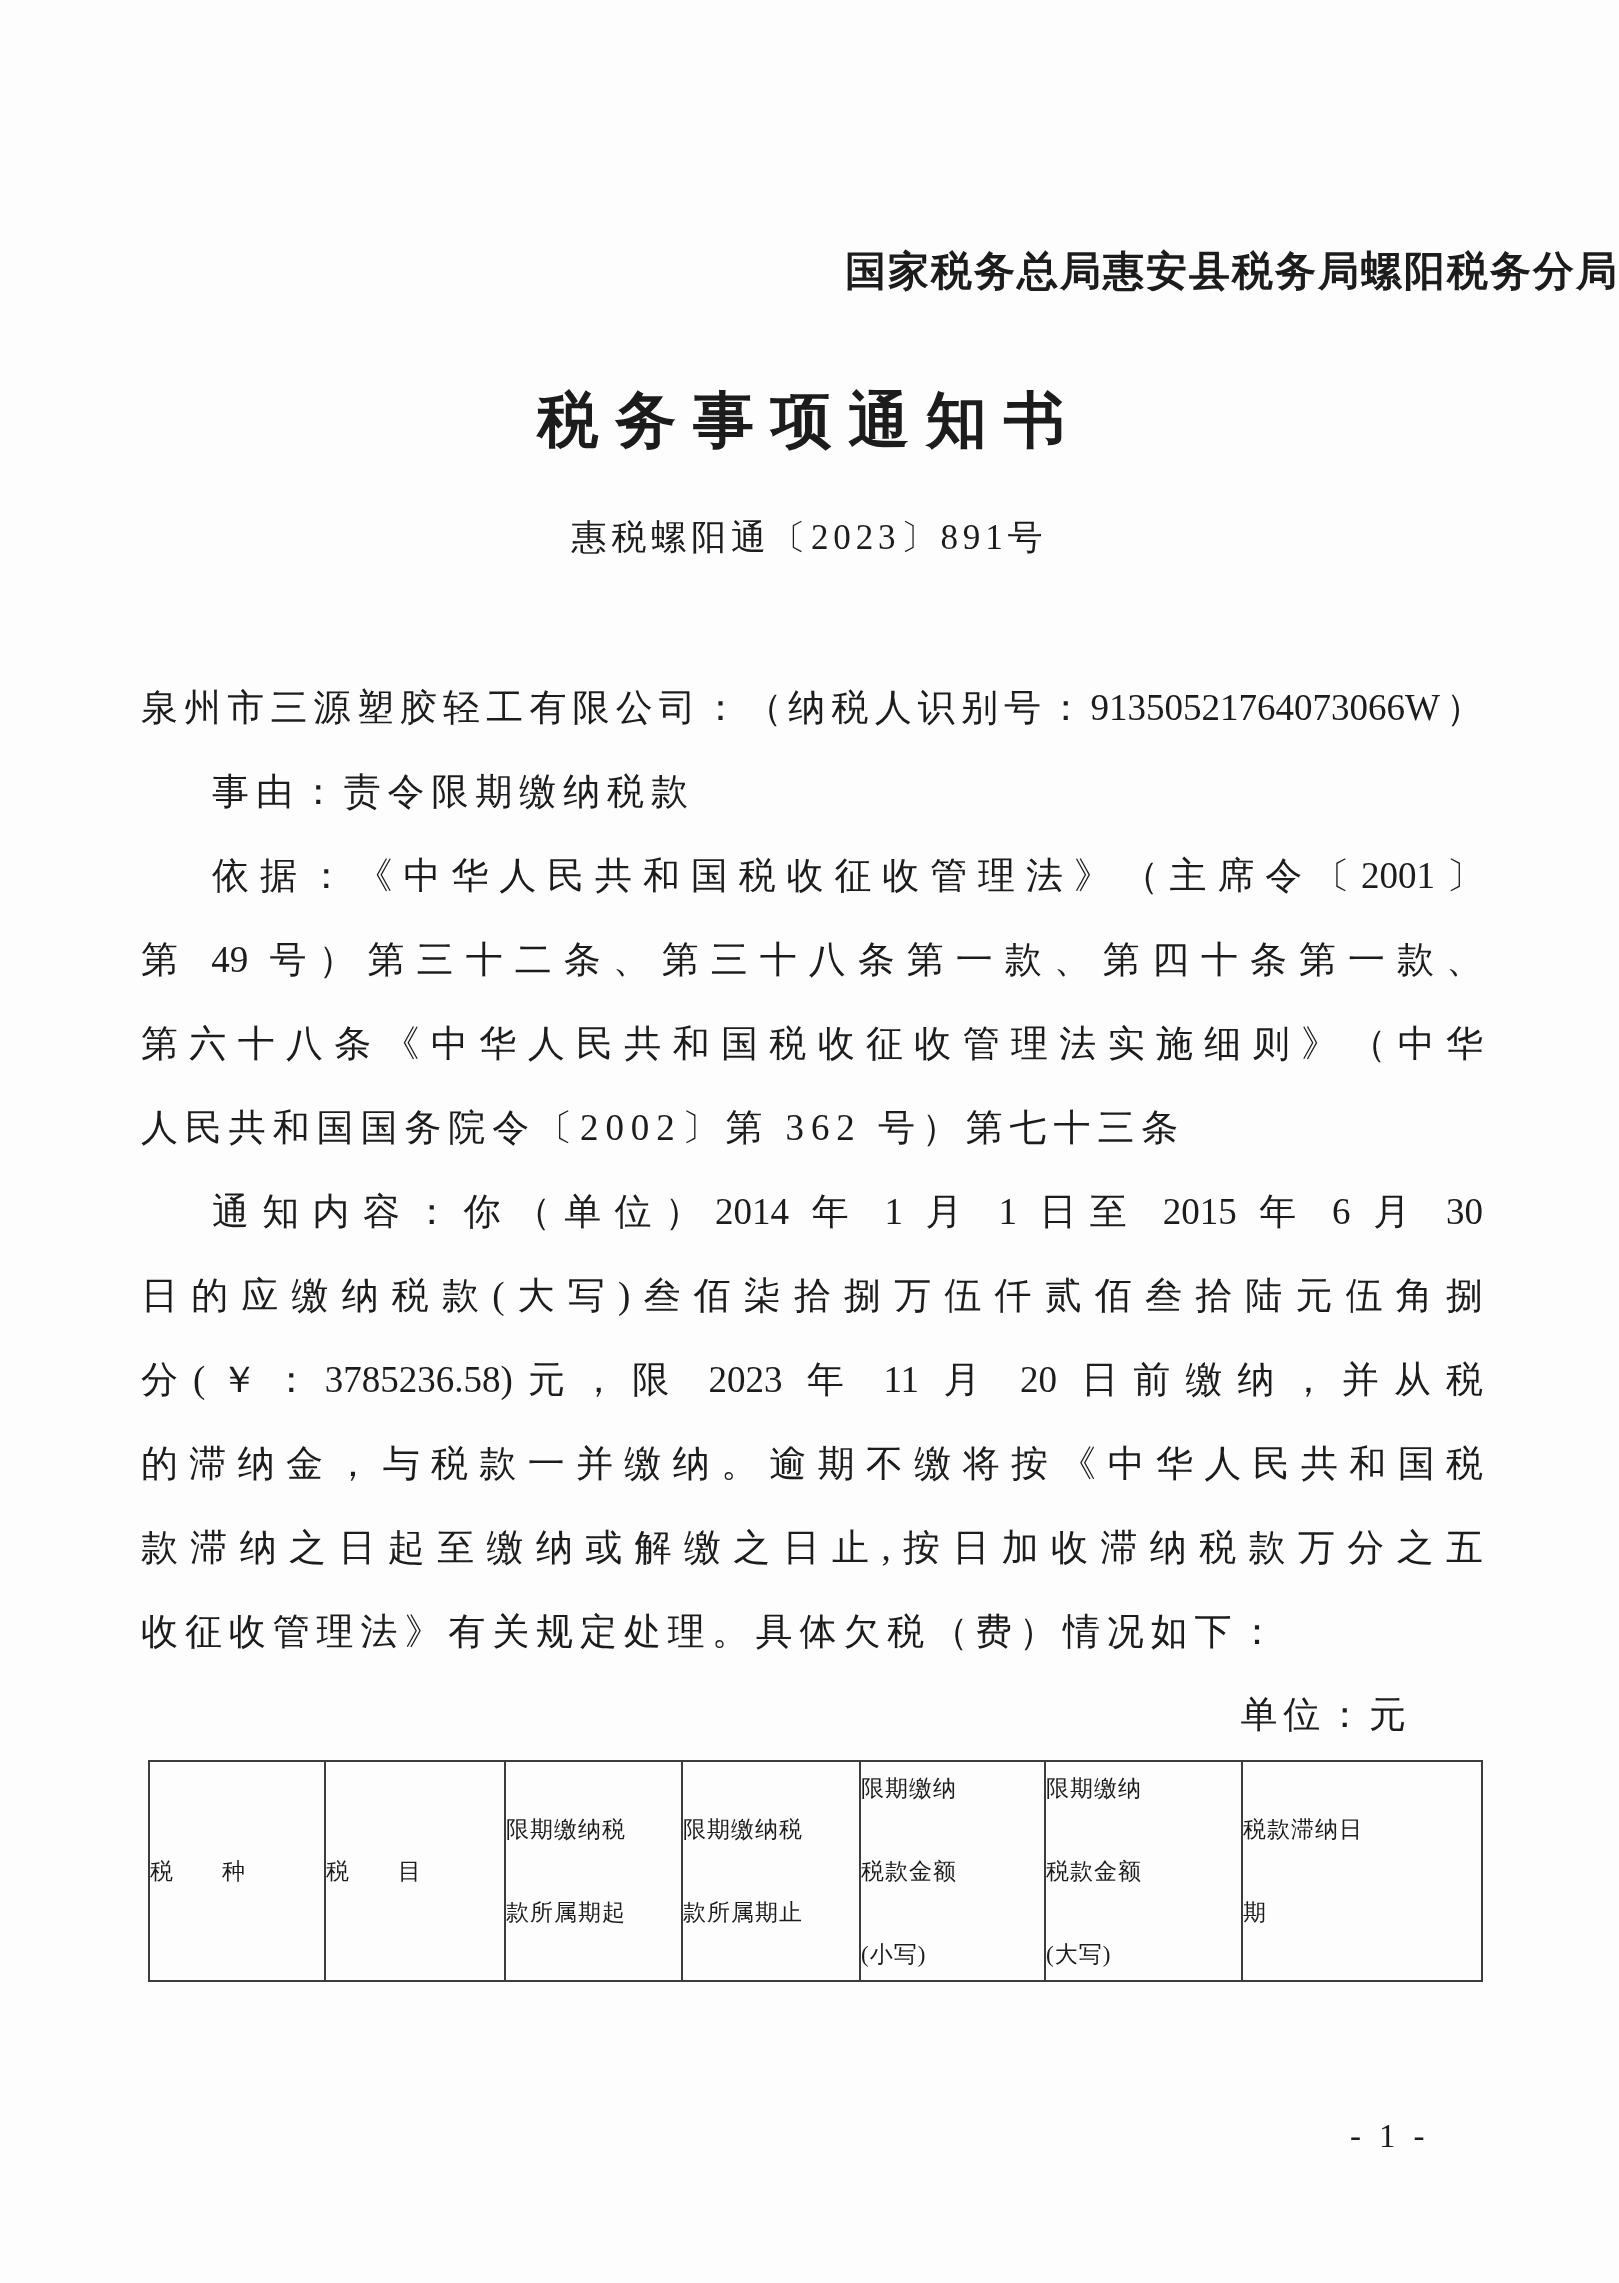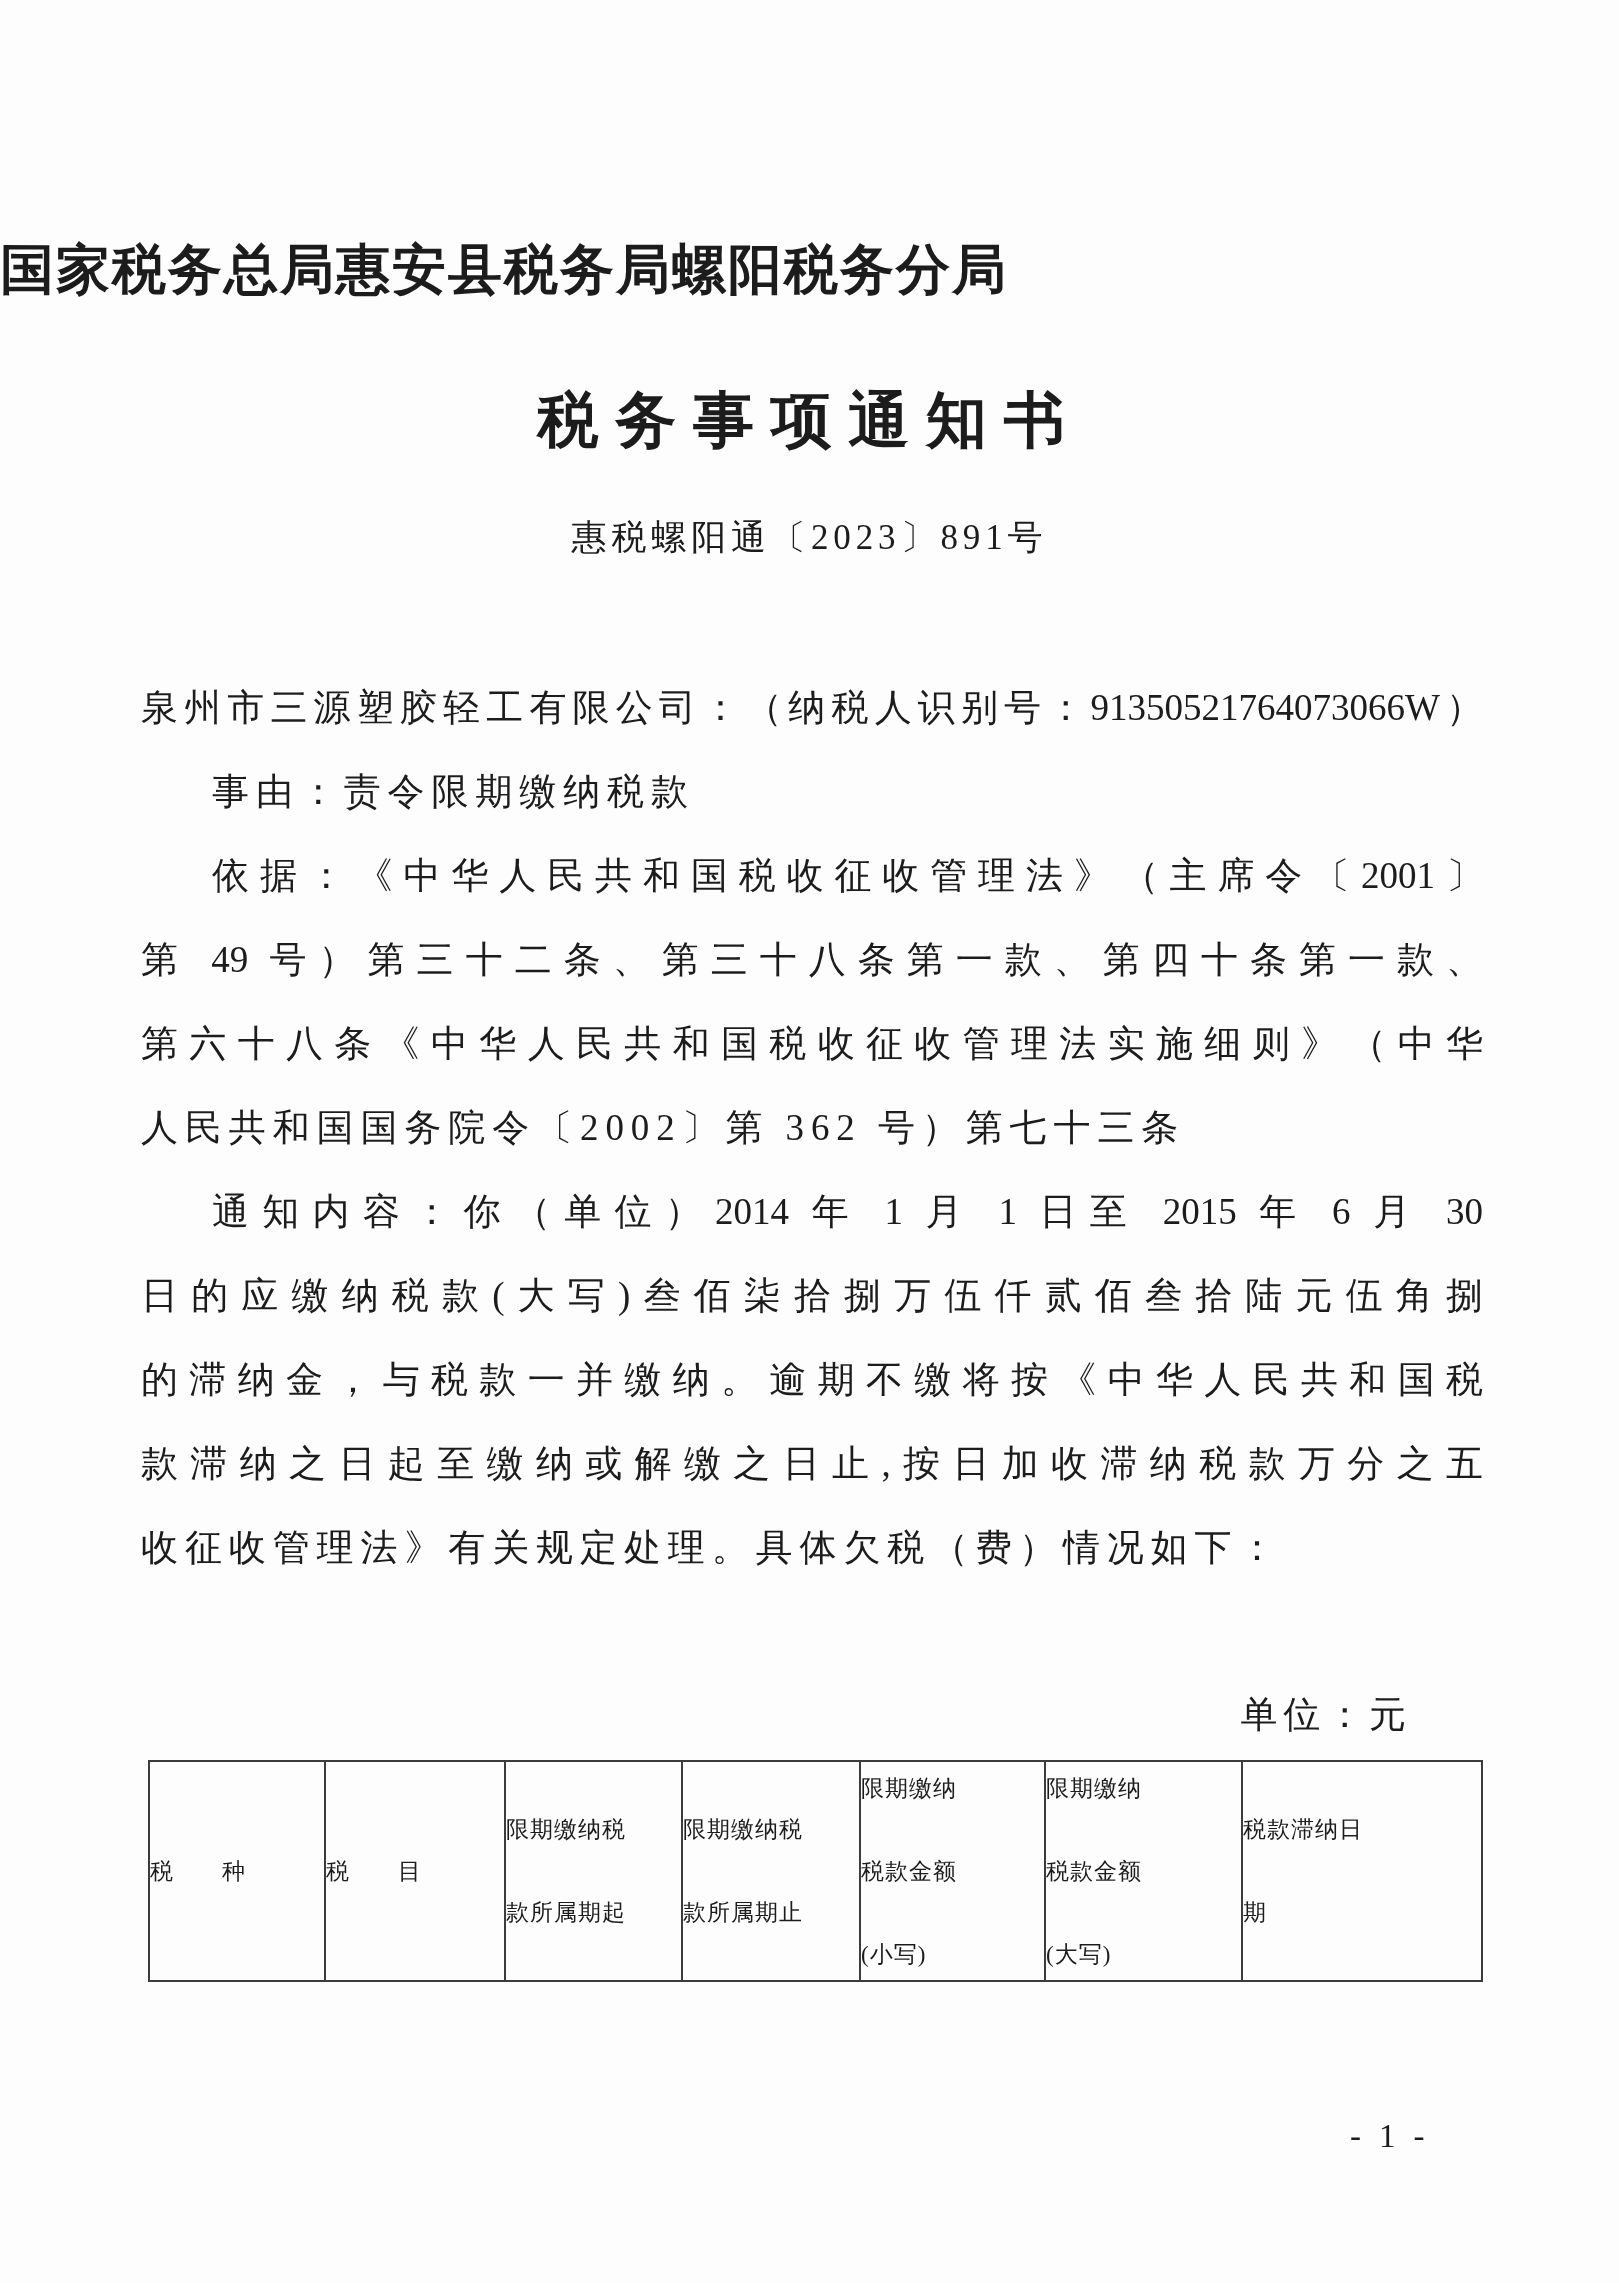--- a/index.html
+++ b/index.html
@@ -6,23 +6,23 @@
   .page{
     position:relative;
     width:1619px;height:2283px;
     margin:0 auto;
     background:#fdfdfd;
     color:#1c1c1c;
     font-family:"Liberation Serif","DejaVu Serif",serif;
     overflow:hidden;
   }
   .org-title{
-    position:absolute;top:234px;left:0;width:100%;
-    text-align:left;
-    font-size:54px;font-weight:bold;letter-spacing:2px;
+    position:absolute;top:244px;left:0;width:100%;
+    text-align:right;
+    font-size:41px;font-weight:bold;letter-spacing:2px;
     white-space:nowrap;
   }
   .doc-type{
     position:absolute;top:380px;left:0;width:100%;
     text-align:center;
     font-size:61px;font-weight:bold;letter-spacing:16.7px;
     white-space:nowrap;
   }
   .doc-number{
     position:absolute;top:514px;left:0;width:100%;
@@ -98,20 +98,21 @@
 
   <div class="body-block">
     <div class="body-line j">泉州市三源塑胶轻工有限公司：（纳税人识别号：91350521764073066W）</div>
     <div class="body-line indent">事由：责令限期缴纳税款</div>
     <div class="body-line indent j">依据：《中华人民共和国税收征收管理法》（主席令〔2001〕</div>
     <div class="body-line j">第 49 号）第三十二条、第三十八条第一款、第四十条第一款、</div>
     <div class="body-line j">第六十八条《中华人民共和国税收征收管理法实施细则》（中华</div>
     <div class="body-line">人民共和国国务院令〔2002〕第 362 号）第七十三条</div>
     <div class="body-line indent j">通知内容：你（单位）2014 年 1 月 1 日至 2015 年 6 月 30</div>
     <div class="body-line j">日的应缴纳税款(大写)叁佰柒拾捌万伍仟贰佰叁拾陆元伍角捌</div>
+    <div class="body-line j">分(￥：3785236.58)元，限 2023 年 11 月 20 日前缴纳，并从税</div>
     <div class="body-line j">的滞纳金，与税款一并缴纳。逾期不缴将按《中华人民共和国税</div>
     <div class="body-line j">款滞纳之日起至缴纳或解缴之日止,按日加收滞纳税款万分之五</div>
     <div class="body-line">收征收管理法》有关规定处理。具体欠税（费）情况如下：</div>
   </div>
 
   <div class="unit-line">单位：元</div>
 
   <div class="tax-table">
     <div class="tax-cell c1">
       <div class="cell-line">税　　种</div>

